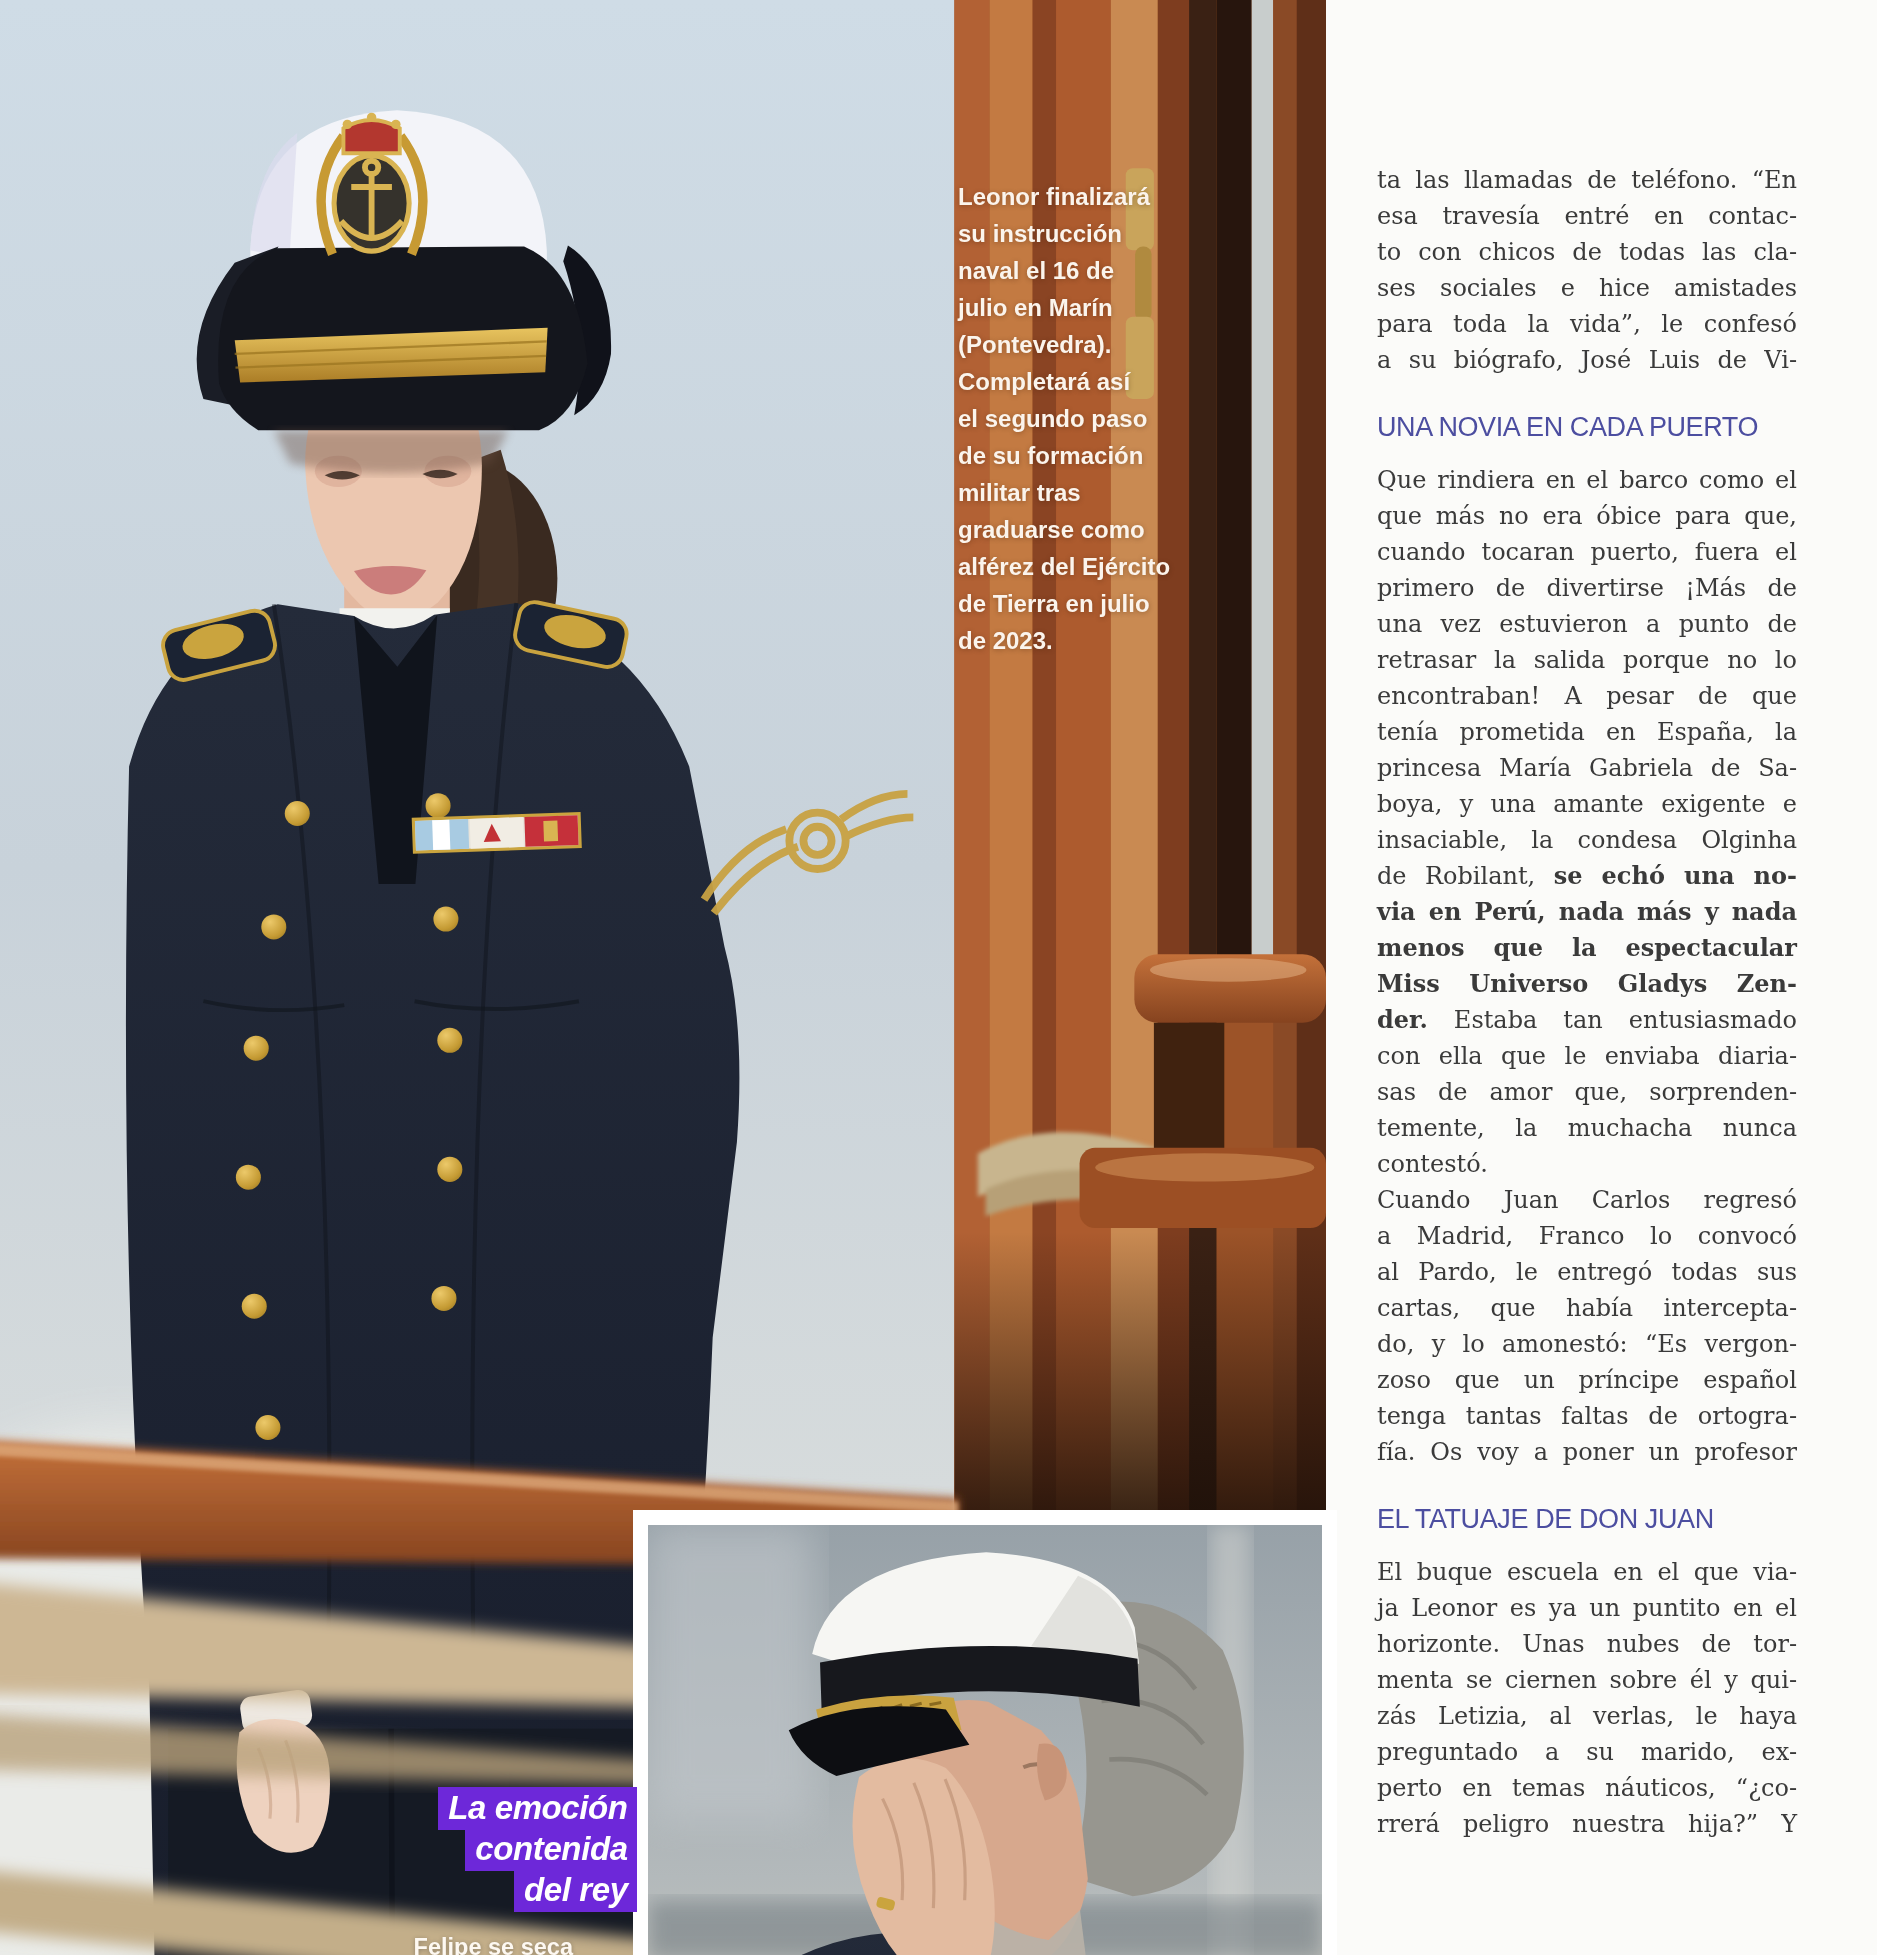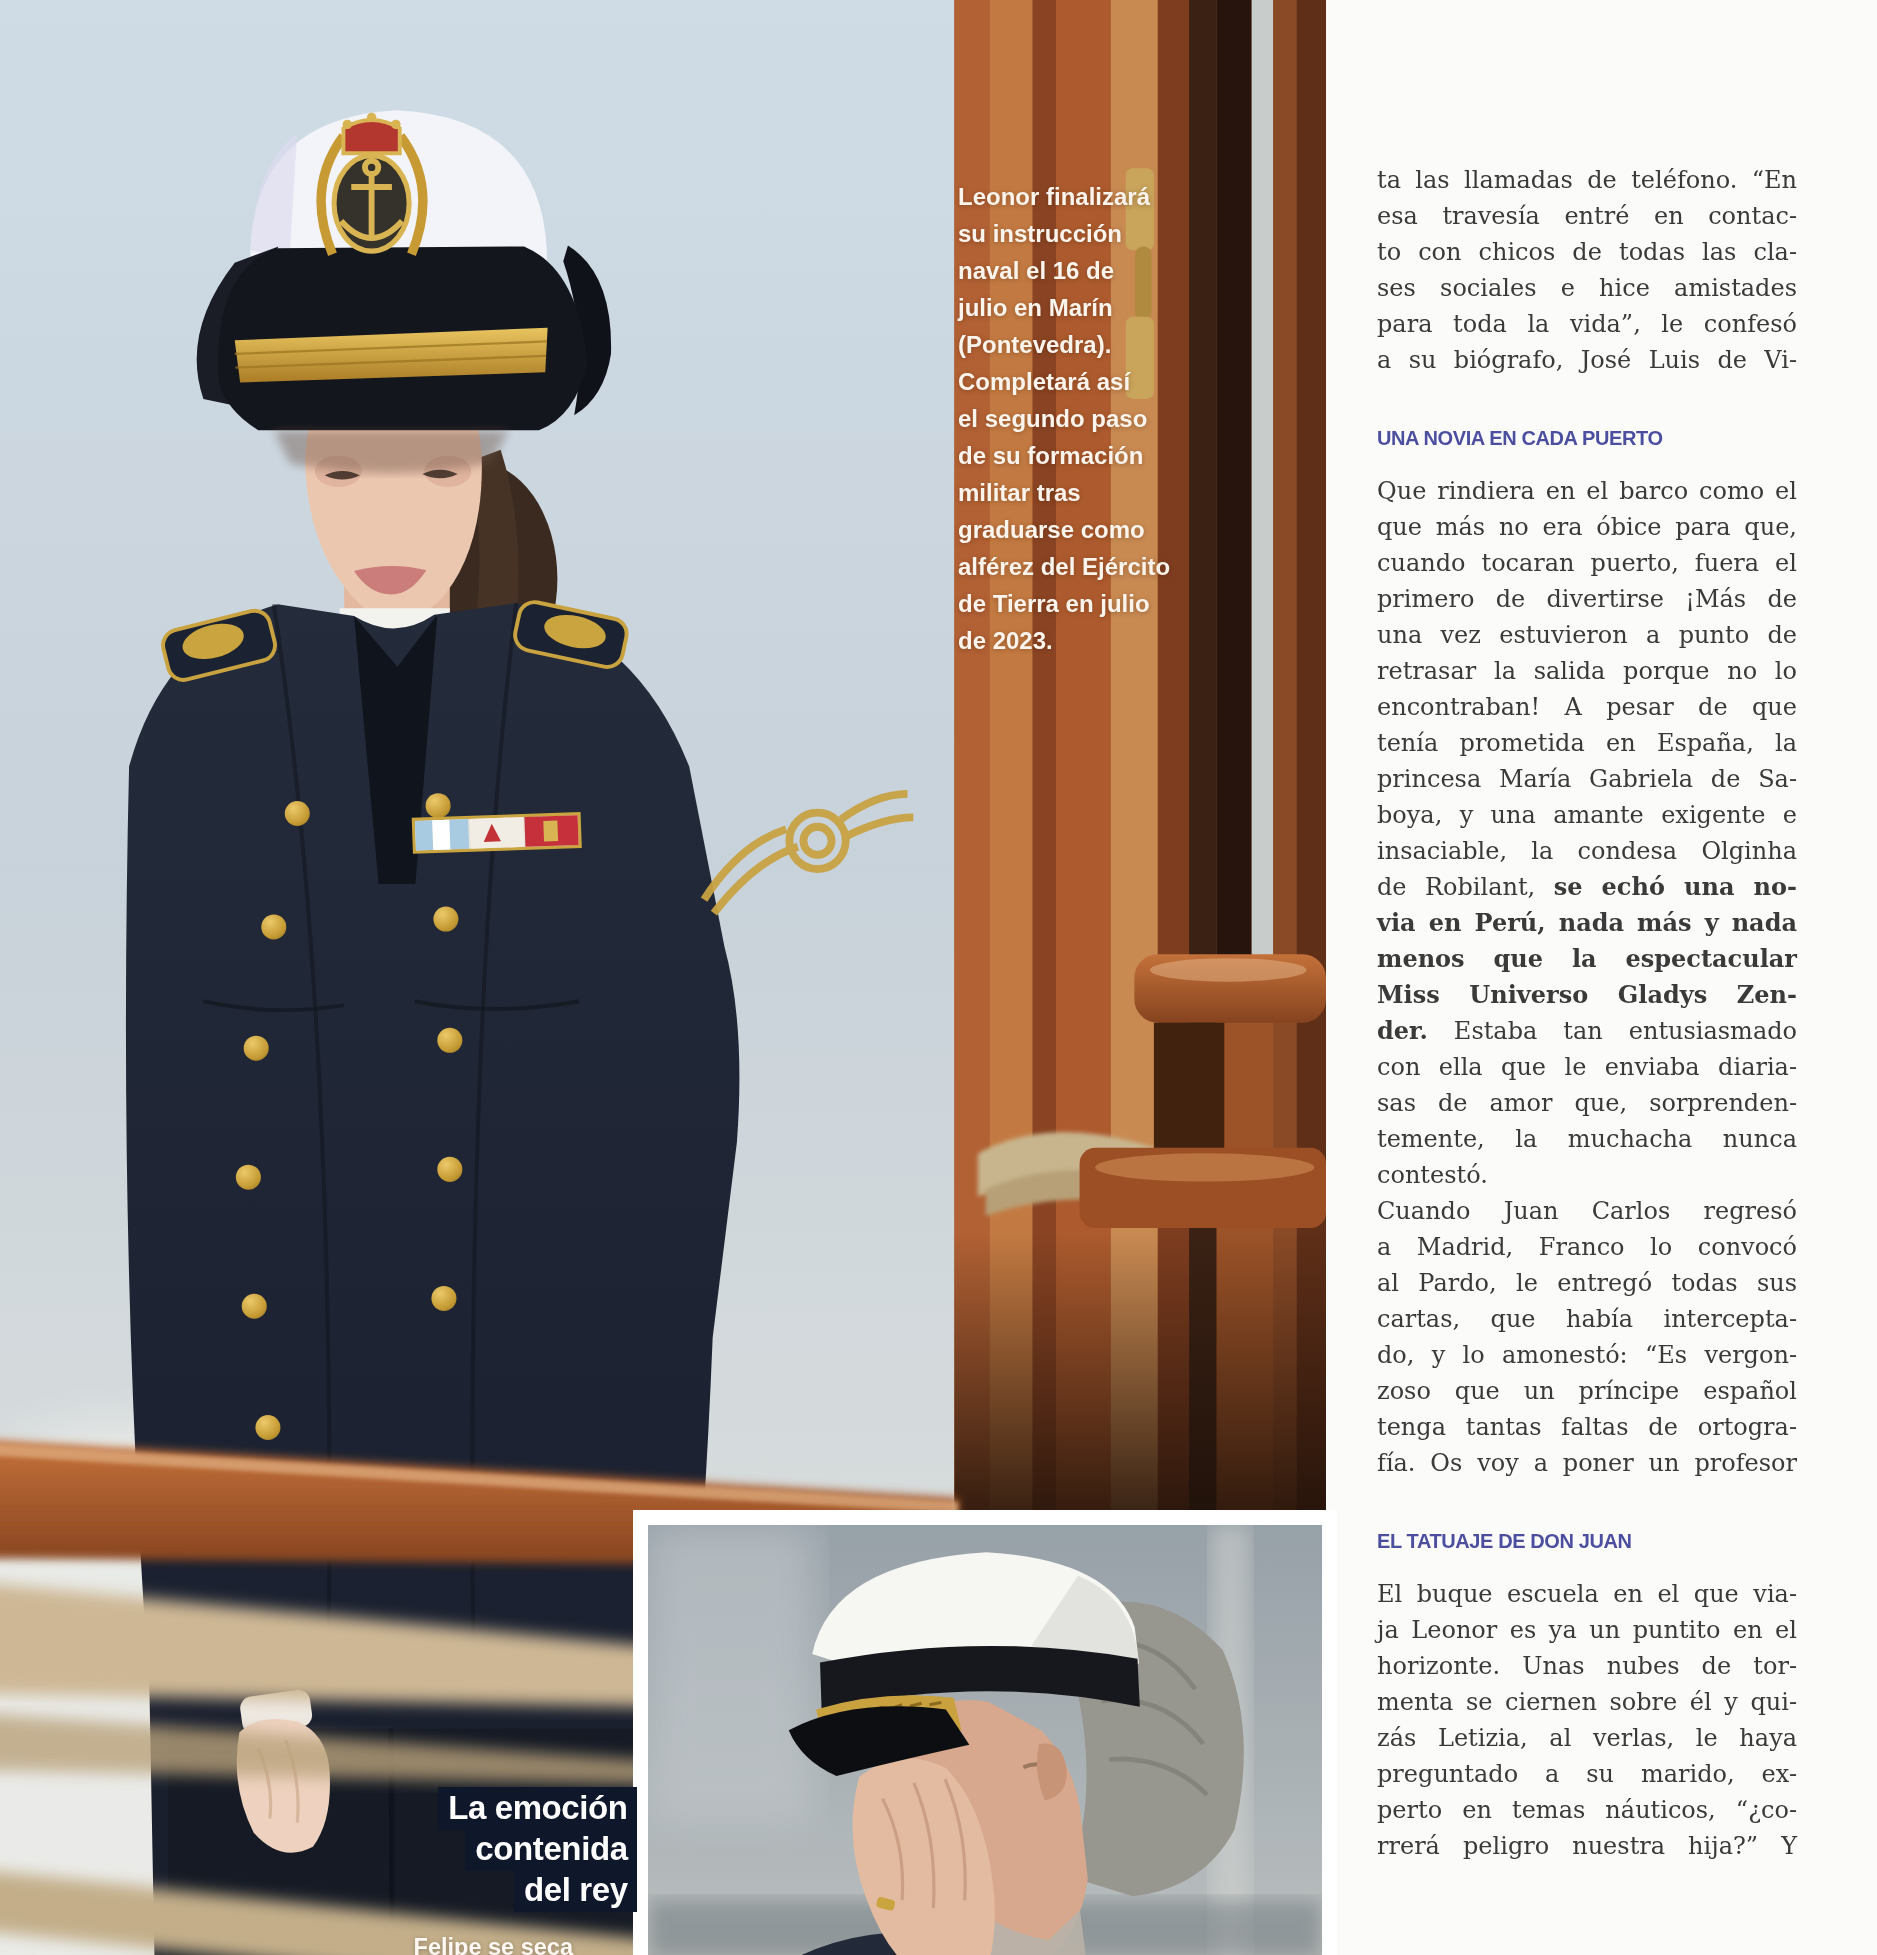--- a/index.html
+++ b/index.html
@@ -13,40 +13,40 @@
   
   .article-col{
     position:absolute;left:1377px;top:162px;width:420px;
     font-family:"DejaVu Serif","Liberation Serif",serif;
     font-size:24px;line-height:36px;color:#3a3a3a;
   }
   .article-col .jline{text-align:justify;text-align-last:justify;}
   .article-col .jline.last{text-align-last:left;}
   .article-col strong{font-weight:bold;}
   .col-heading{
-    font-family:"Liberation Sans",sans-serif;font-weight:bold;
-    font-size:20px;line-height:32px;letter-spacing:-0.4px;
-    color:#4c4ea0;margin-top:44px;margin-bottom:19px;
+    font-family:"Liberation Sans",sans-serif;font-weight:normal;
+    font-size:27px;line-height:32px;letter-spacing:-0.4px;
+    color:#4c4ea0;margin-top:33px;margin-bottom:19px;
   }
   
   .caption-leonor{
     position:absolute;left:958px;top:178px;width:258px;
     color:#fbf4ec;font-weight:bold;
     font-size:24px;line-height:37px;
     text-shadow:0 0.8px 5.5px rgba(60,30,10,.35);
   }
   
   .overlay-title{
     position:absolute;right:1240px;top:1789px;width:352px;
   }
   .overlay-title .pline{
     float:right;clear:right;display:block;
-    background:#0f172a;color:#ffffff;font-weight:bold;
+    background:#6d28d9;color:#ffffff;font-weight:bold;
     font-size:33px;line-height:34px;letter-spacing:-0.4px;
-    padding:3.1px 9.4px 5.5px 10.2px;margin-top:-1.6px;white-space:nowrap;
+    padding:3.1px 9.4px 5.5px 10.2px;margin-top:-1.6px;white-space:nowrap;font-style:italic;
   }
   
   .caption-felipe{
     position:absolute;right:1304px;top:1930px;width:370px;
     text-align:right;color:#fdf8f1;font-weight:bold;
     font-size:23.5px;line-height:35px;
     text-shadow:0 0.8px 4.7px rgba(40,40,40,.35);
   }
   
   .inset-photo{

